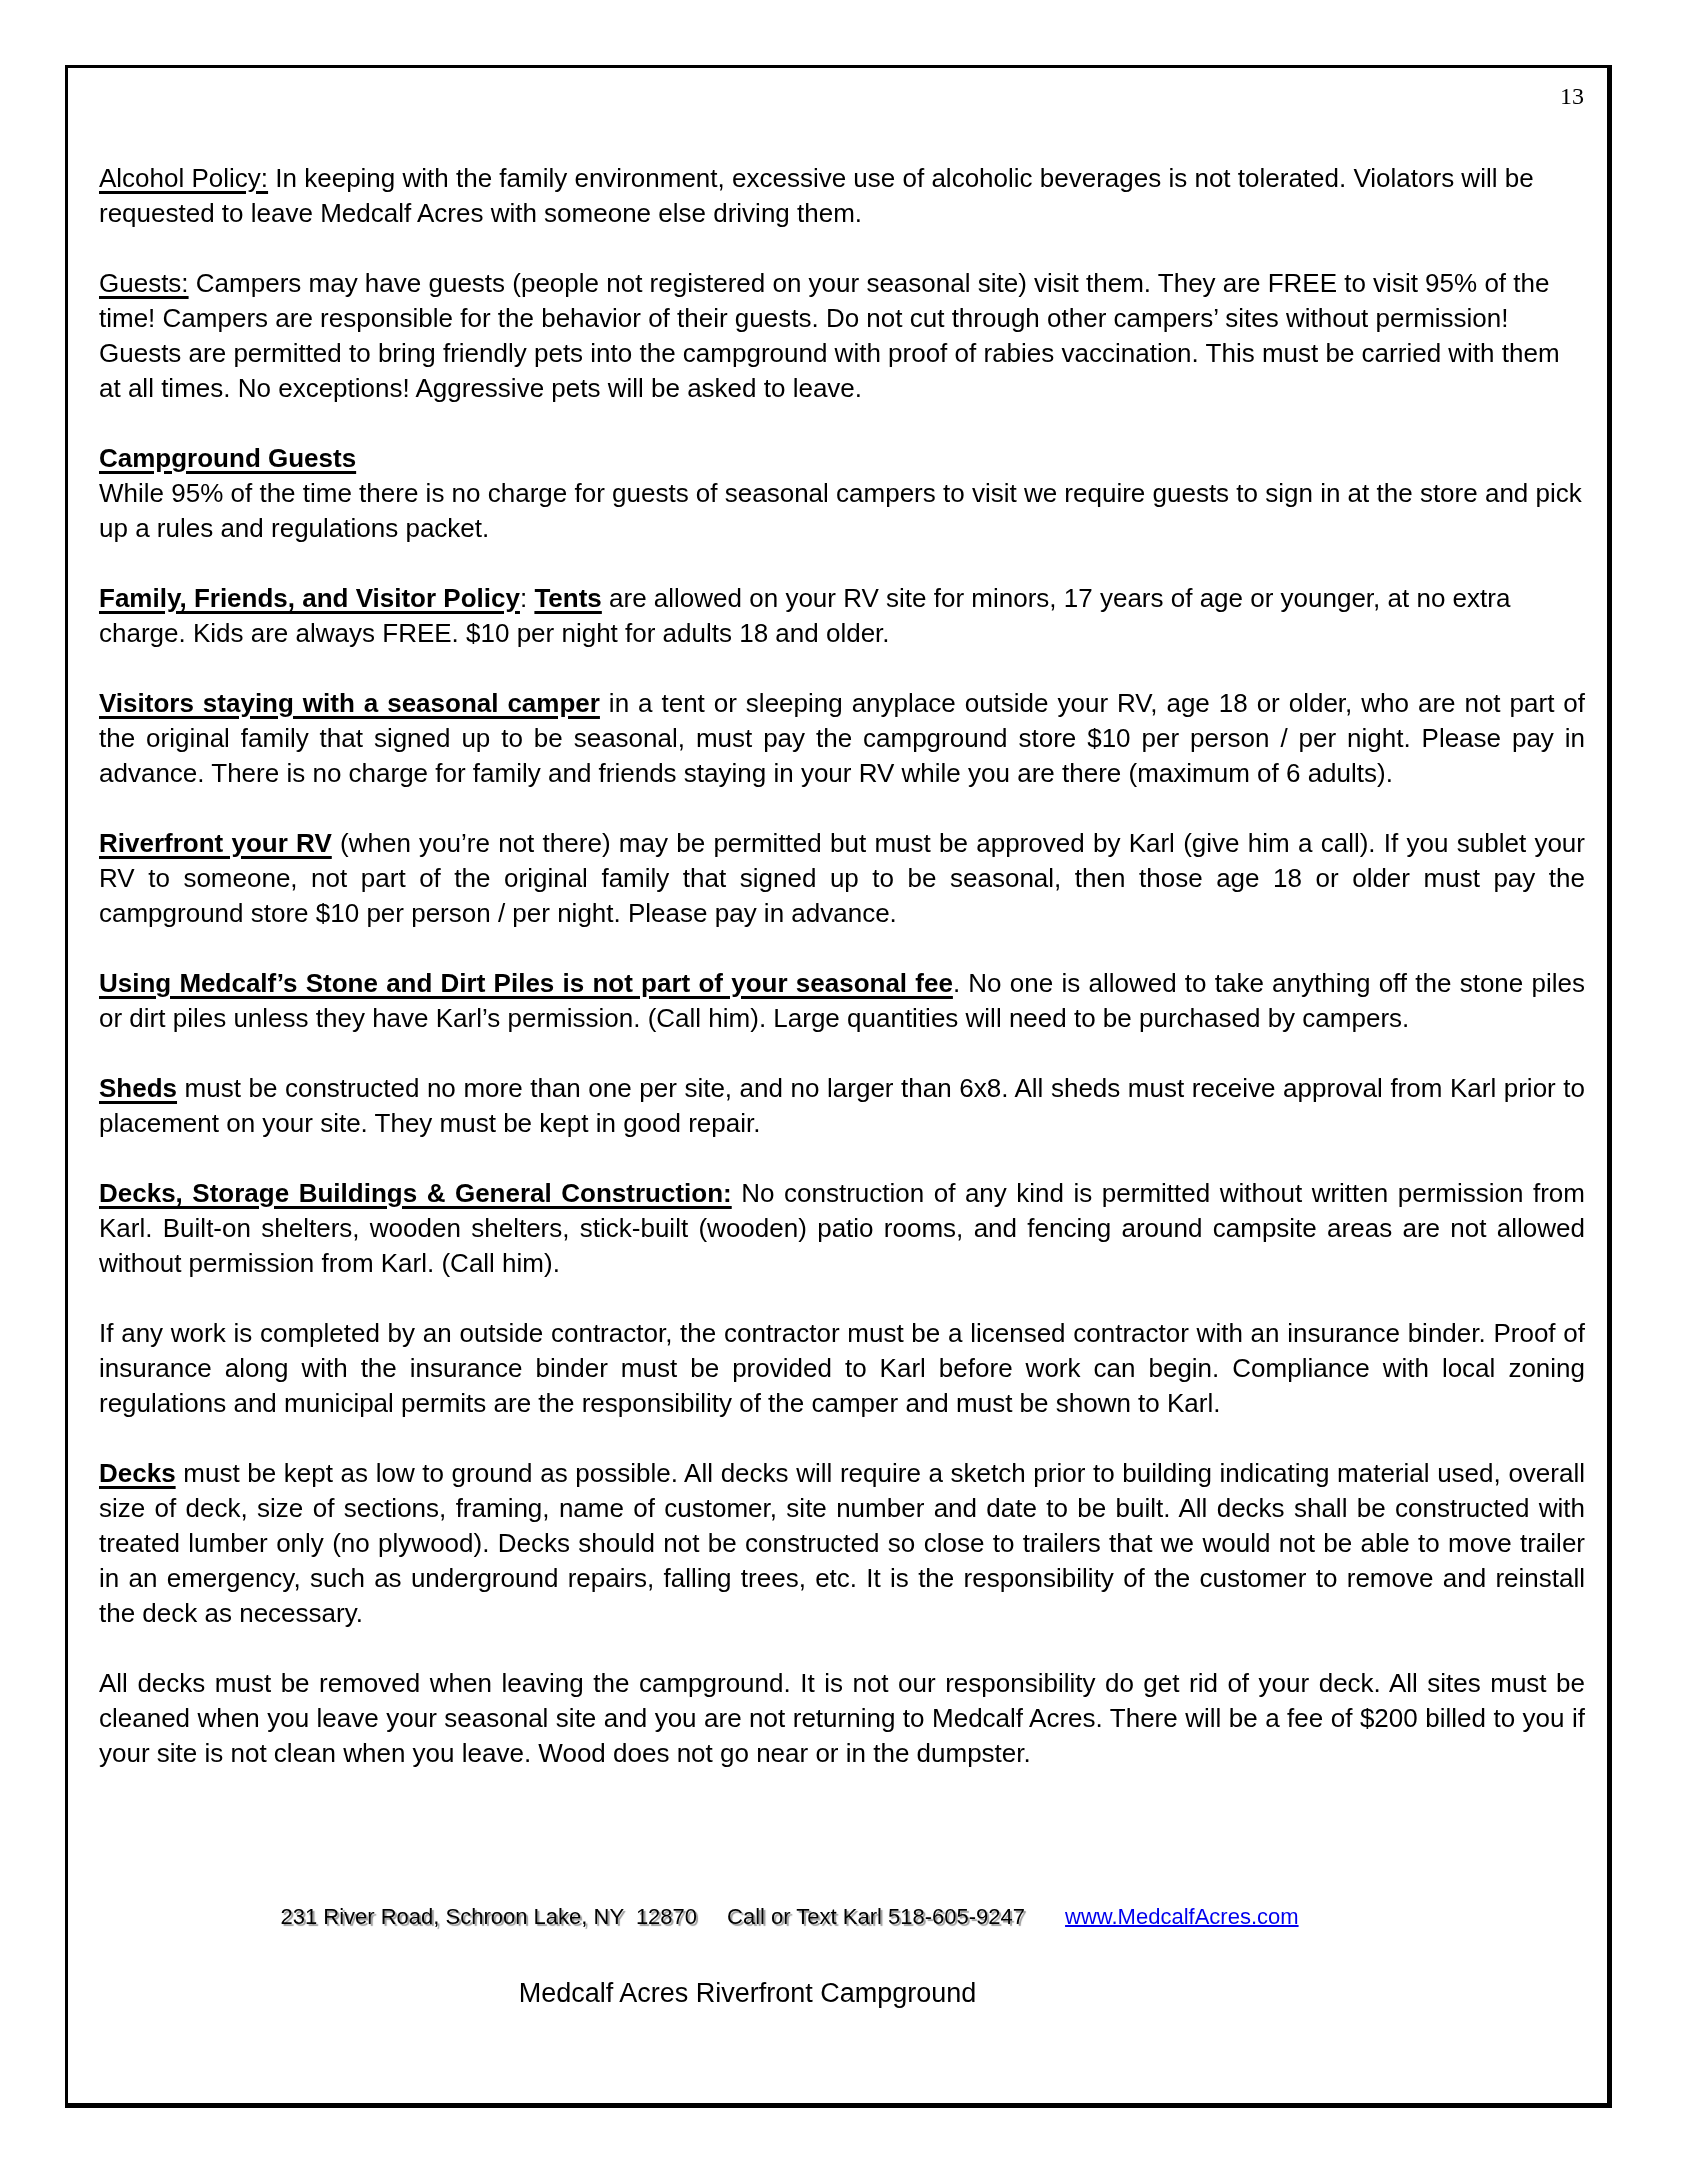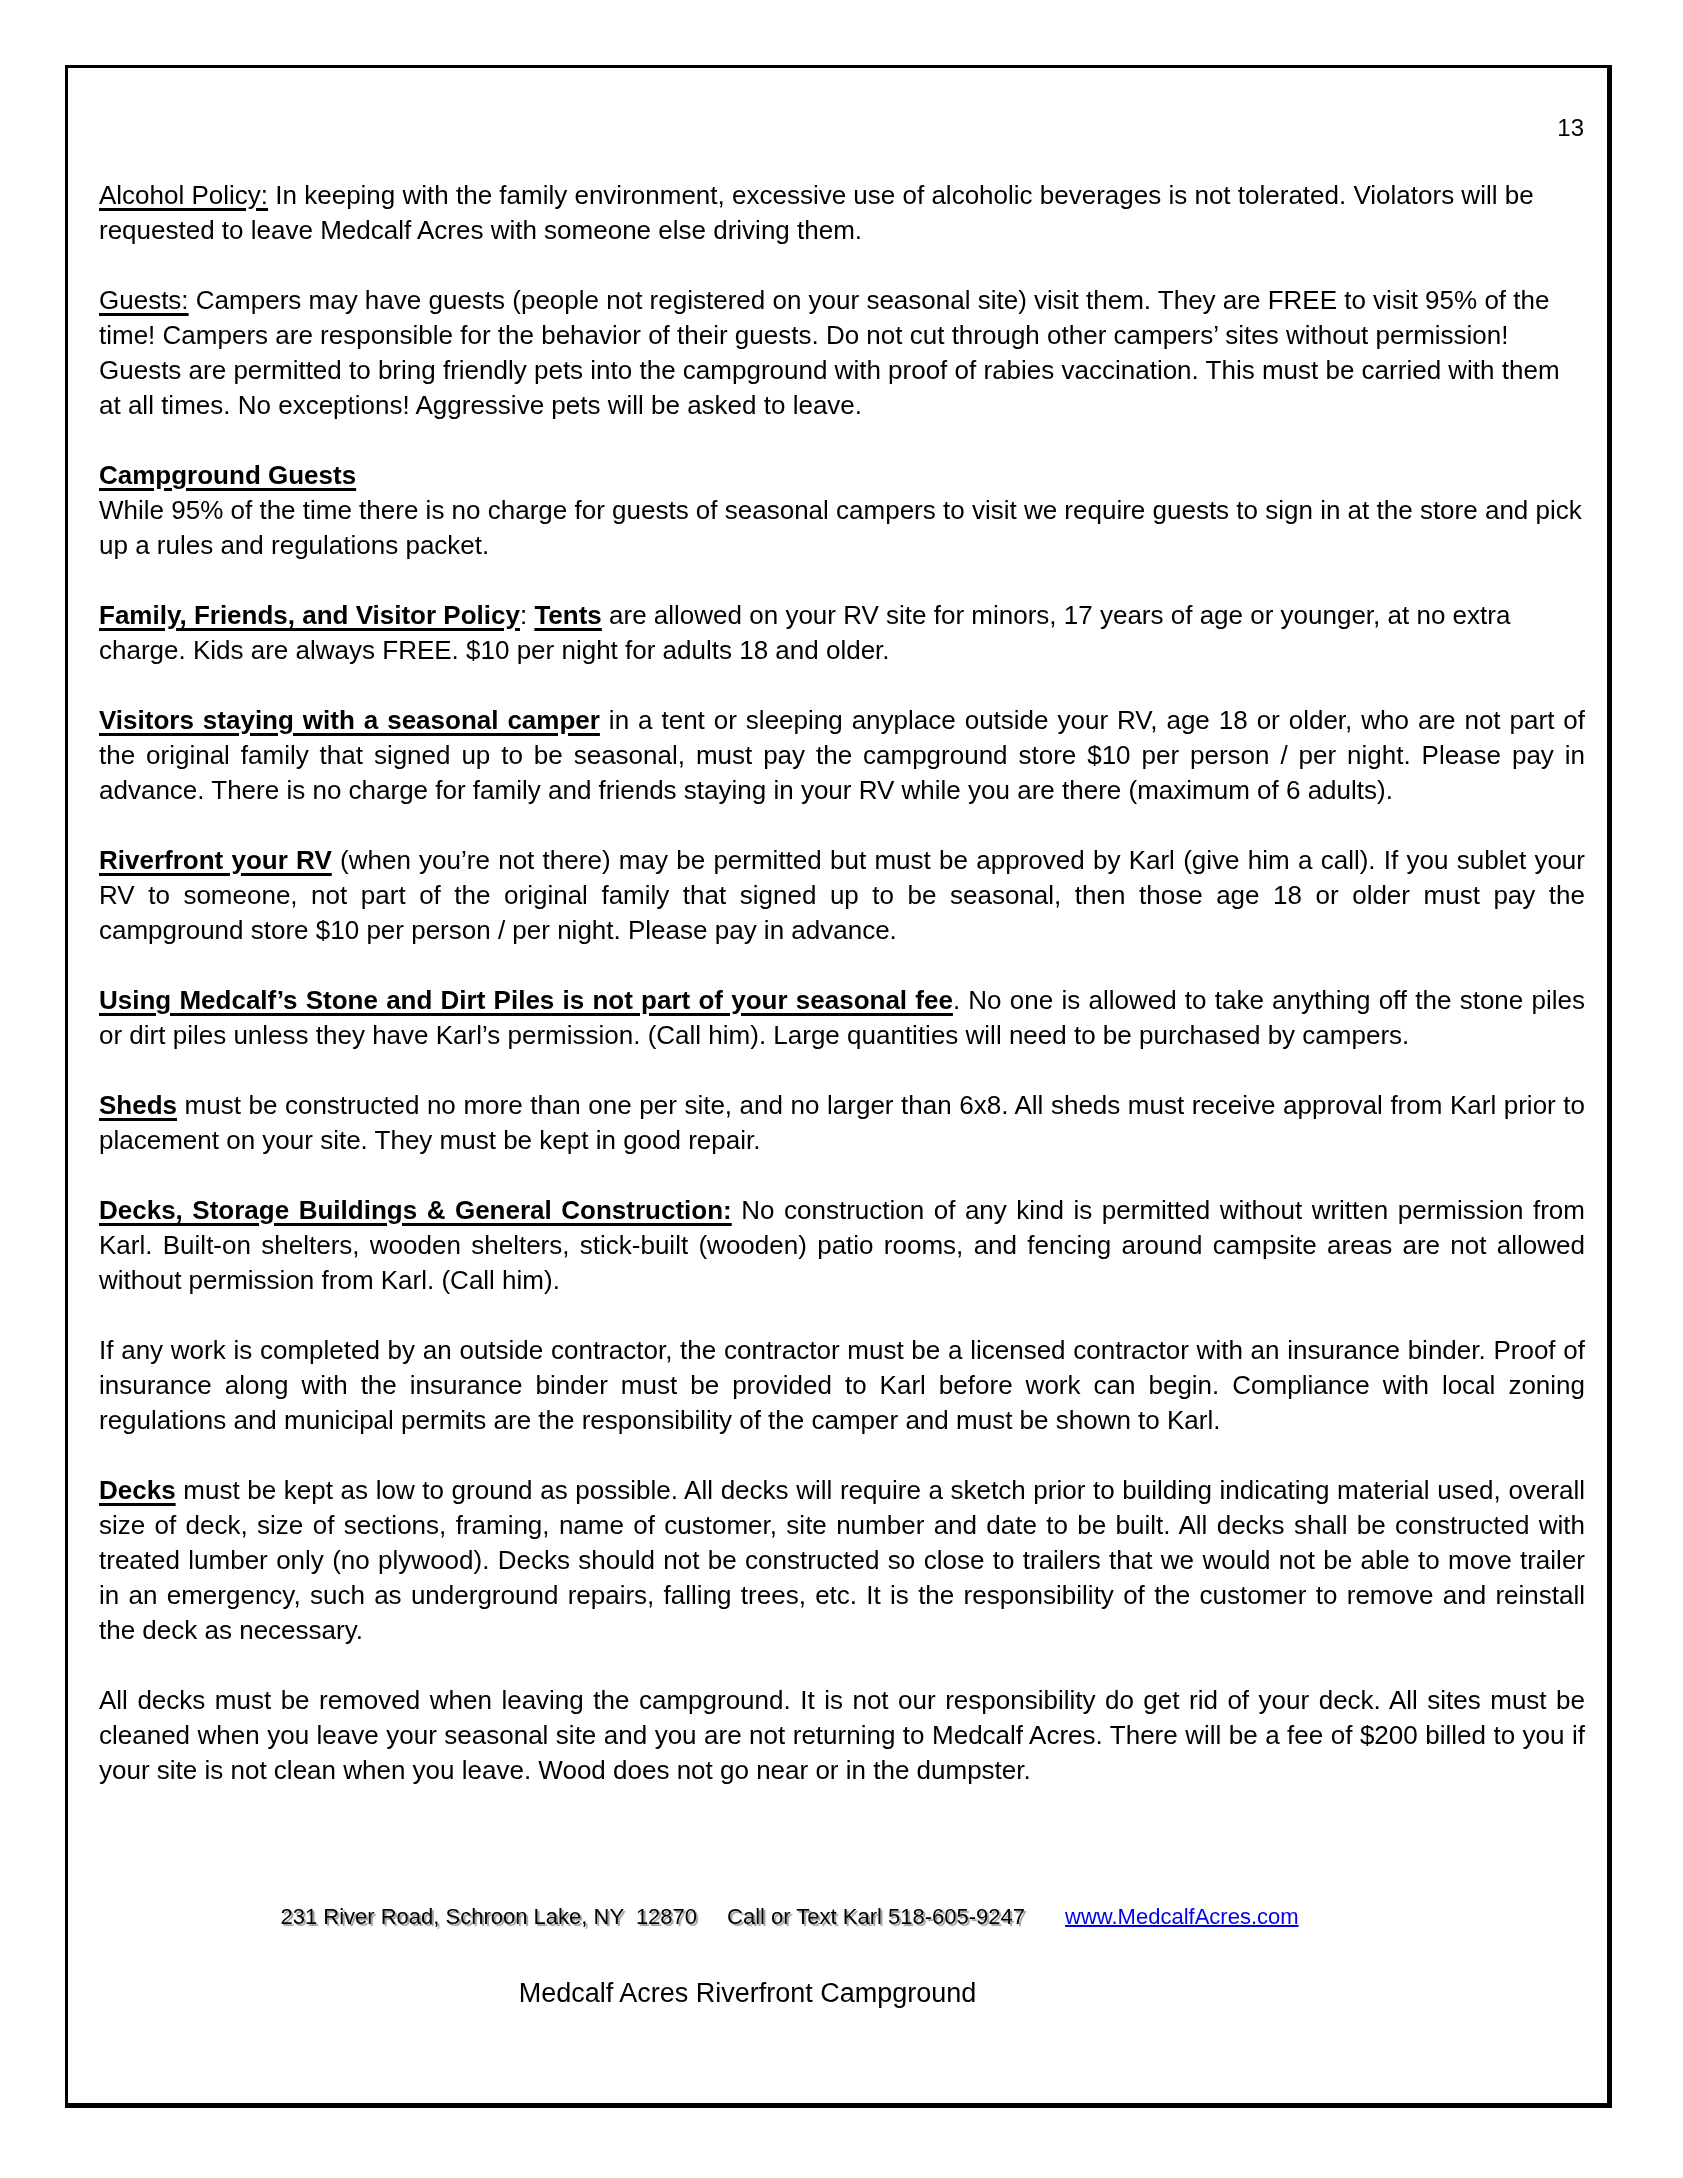--- a/index.html
+++ b/index.html
@@ -4,28 +4,28 @@
 <style>
   html, body { margin: 0; padding: 0; background: #ffffff; }
   body { width: 1683px; height: 2178px; position: relative; font-family: "Liberation Sans", sans-serif; color: #000; }
   .frame {
     position: absolute; left: 65px; top: 65px; width: 1547px; height: 2043px;
     border-top: 3px solid #000; border-left: 3px solid #000;
     border-right: 5px solid #000; border-bottom: 5px solid #000;
     box-sizing: border-box;
   }
   .page-num {
-    position: absolute; top: 114px; right: 99px;
-    font-family: Liberation Sans, sans-serif; font-size: 24px;
+    position: absolute; top: 83px; right: 99px;
+    font-family: Liberation Serif, serif; font-size: 24px;
   }
   .content {
     position: absolute; left: 99px; top: 161px; width: 1486px;
     font-size: 26px; line-height: 35px;
   }
-  .content p { margin: 17px 0 35px 0; text-align: left; }
+  .content p { margin: 0 0 35px 0; text-align: left; }
   .content p.just { text-align: justify; }
   .u { text-decoration: underline; text-decoration-thickness: 3px; text-underline-offset: 4px; font-weight: bold; }
   .u-plain { text-decoration: underline; text-decoration-thickness: 3px; text-underline-offset: 4px; }
   .b { font-weight: normal; }
   .footer { position: absolute; left: 65px; width: 1365px; text-align: center; }
   .footer-title { top: 1978px; font-size: 27px; }
   .footer-line { top: 1904px; font-size: 22px; text-shadow: 2px 2px 1px #9a9a9a; white-space: pre; padding-left: 42px; }
   .footer-link { color: #0000ee; text-decoration: underline; text-decoration-thickness: 2px; text-shadow: none; }
   .gap { display: inline-block; width: 30px; }
   .gap2 { display: inline-block; width: 40px; }

